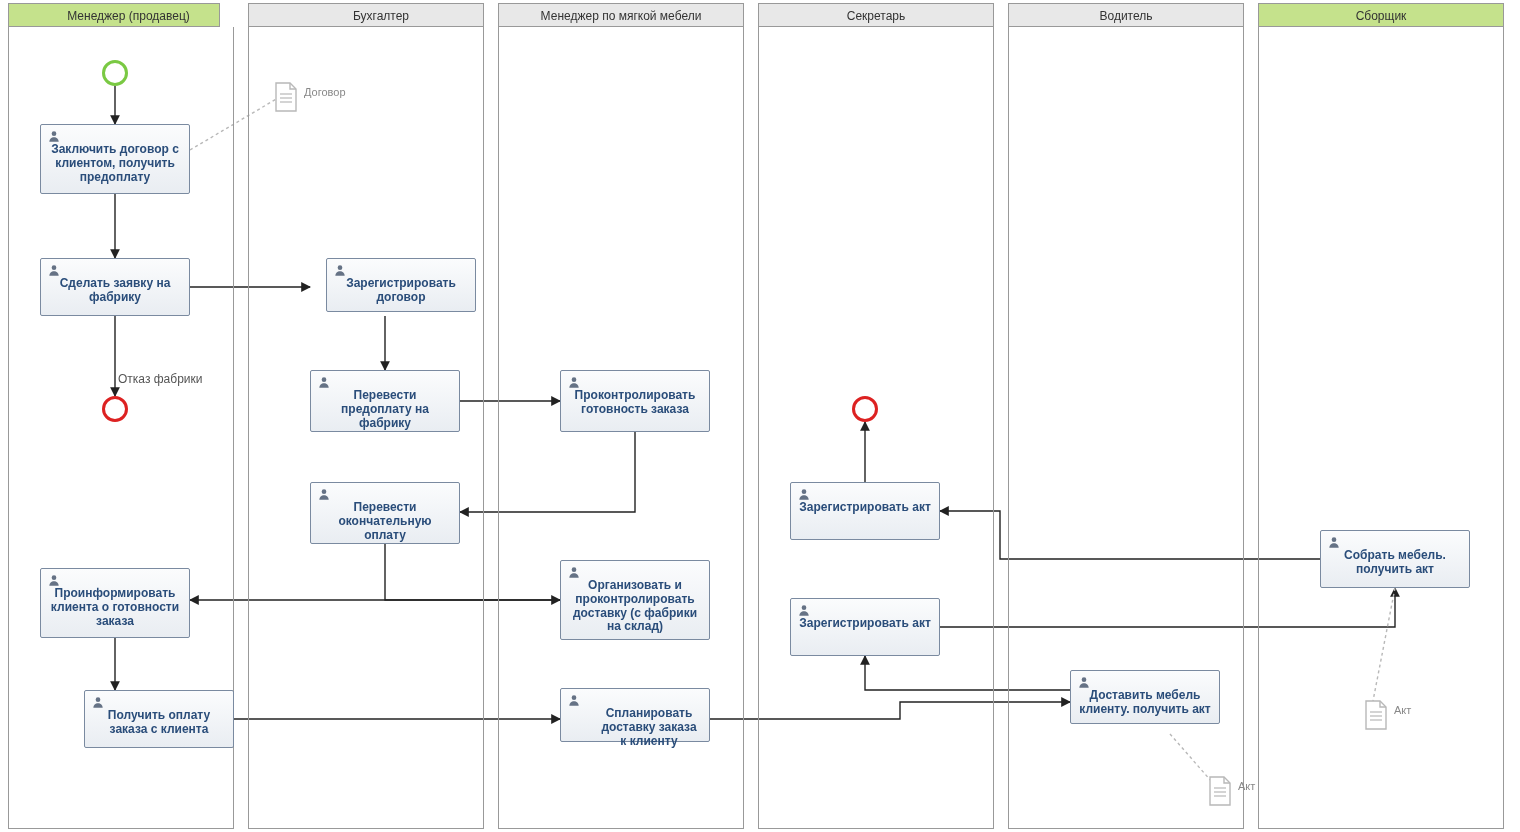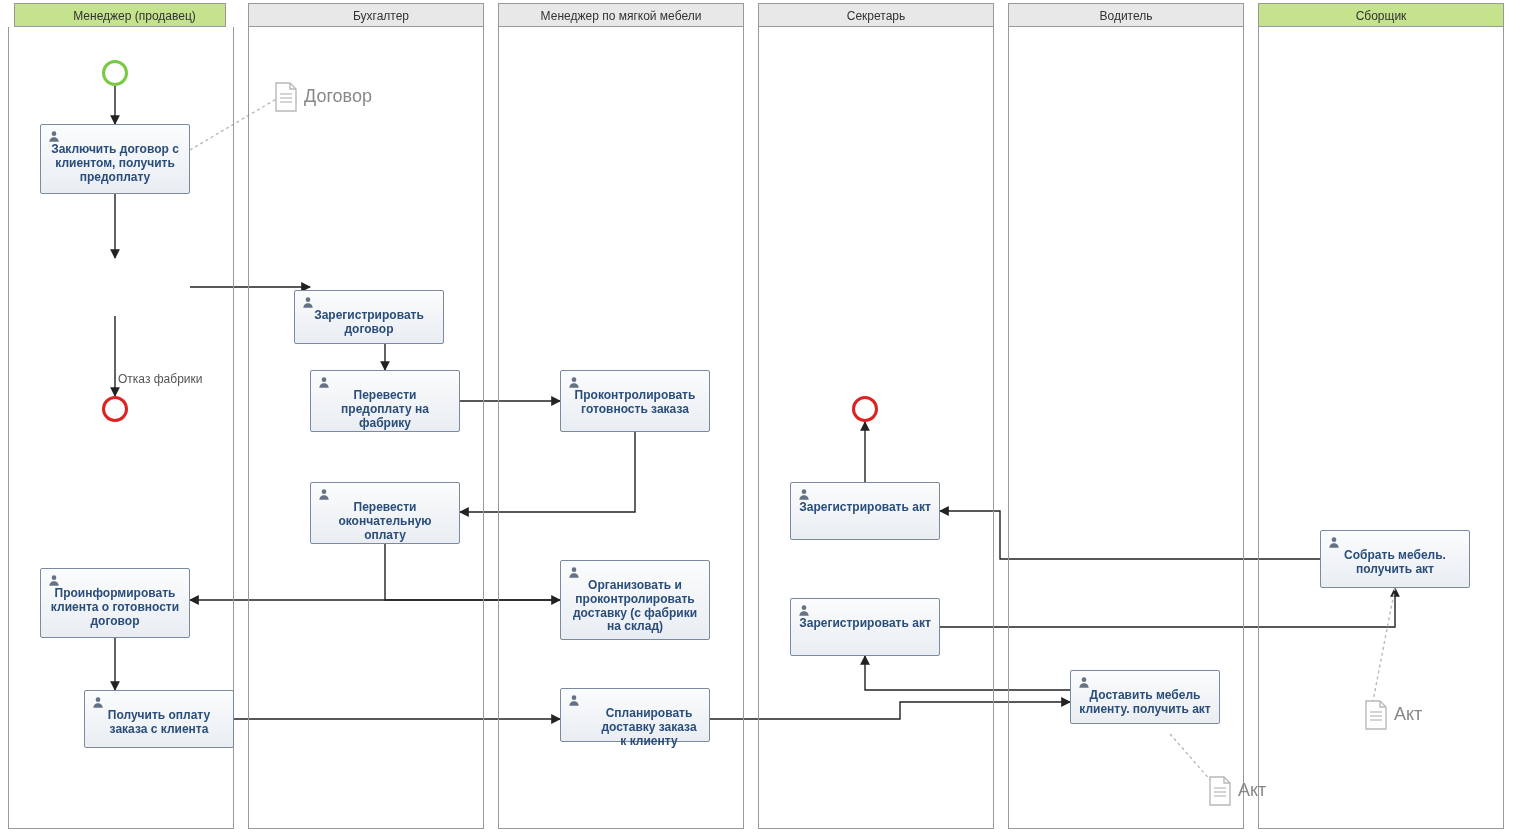--- a/index.html
+++ b/index.html
@@ -84,21 +84,21 @@
     font-size: 12px;
   }
   .doc {
     position: absolute;
     width: 24px;
     height: 30px;
   }
   .doc-label {
     position: absolute;
     color: #888;
-    font-size: 18px;
+    font-size: 11px;
   }
 </style>
 </head>
 <body>
 
 <div class="canvas">
   <svg class="flow">
     <defs>
       <marker id="arrow" viewBox="0 0 10 10" refX="9" refY="5" markerWidth="7" markerHeight="7" orient="auto-start-reverse">
         <path d="M 0 0 L 10 5 L 0 10 z" fill="#222"></path>
@@ -119,37 +119,41 @@
         <path d="M 710 719 L 900 719 L 900 702 L 1070 702" fill="none" stroke="#222" stroke-width="1.4" marker-end="url(#arrow)"></path>
         <path d="M 1070 690 L 865 690 L 865 656" fill="none" stroke="#222" stroke-width="1.4" marker-end="url(#arrow)"></path>
         <path d="M 940 627 L 1395 627 L 1395 588" fill="none" stroke="#222" stroke-width="1.4" marker-end="url(#arrow)"></path>
         <path d="M 1320 559 L 1000 559 L 1000 511 L 940 511" fill="none" stroke="#222" stroke-width="1.4" marker-end="url(#arrow)"></path>
         <path d="M 865 482 L 865 422" fill="none" stroke="#222" stroke-width="1.4" marker-end="url(#arrow)"></path>
         <path d="M 190 150 L 278 98" fill="none" stroke="#b8b8b8" stroke-width="1.4" stroke-dasharray="3 3"></path>
         <path d="M 1170 734 L 1212 782" fill="none" stroke="#b8b8b8" stroke-width="1.4" stroke-dasharray="3 3"></path>
         <path d="M 1395 588 L 1372 706" fill="none" stroke="#b8b8b8" stroke-width="1.4" stroke-dasharray="3 3"></path>
       </g>
   </svg>
-<div class="lane-header selected" style="left: 14px; width: 212px; padding-left: 29px;">Менеджер (продавец)</div>
+<div class="lane-header selected" style="left: 8px; width: 212px; padding-left: 29px;">Менеджер (продавец)</div>
     <div class="lane-body" style="left: 8px; width: 226px;"></div>
     <div class="lane-header" style="left: 248px; width: 236px; padding-left: 30px;">Бухгалтер</div>
     <div class="lane-body" style="left: 248px; width: 236px;"></div>
     <div class="lane-header" style="left: 498px; width: 246px;">Менеджер по мягкой мебели</div>
     <div class="lane-body" style="left: 498px; width: 246px;"></div>
     <div class="lane-header" style="left: 758px; width: 236px;">Секретарь</div>
     <div class="lane-body" style="left: 758px; width: 236px;"></div>
     <div class="lane-header" style="left: 1008px; width: 236px;">Водитель</div>
     <div class="lane-body" style="left: 1008px; width: 236px;"></div>
     <div class="lane-header selected" style="left: 1258px; width: 246px;">Сборщик</div>
     <div class="lane-body" style="left: 1258px; width: 246px;"></div>
     <div class="task" style="left: 40px; top: 124px; height: 70px;"><svg class="user-icon" viewBox="0 0 24 24">
         <circle cx="12" cy="8" r="4" fill="#657285"></circle>
         <path d="M4 22c0-4.4 3.6-8 8-8s8 3.6 8 8" fill="#657285"></path>
       </svg><span>Заключить договор с клиентом, получить предоплату</span></div>
-    <div class="task" style="left: 294px; top: 258px; height: 48px; margin-top: 32px;"><svg class="user-icon" viewBox="0 0 24 24">
+    <div class="task" style="left: 40px; top: 258px; height: 58px;"><svg class="user-icon" viewBox="0 0 24 24">
+        <circle cx="12" cy="8" r="4" fill="#657285"></circle>
+        <path d="M4 22c0-4.4 3.6-8 8-8s8 3.6 8 8" fill="#657285"></path>
+      </svg><span>Сделать заявку на фабрику</span></div>
+    <div class="task" style="left: 326px; top: 258px; height: 48px;"><svg class="user-icon" viewBox="0 0 24 24">
         <circle cx="12" cy="8" r="4" fill="#657285"></circle>
         <path d="M4 22c0-4.4 3.6-8 8-8s8 3.6 8 8" fill="#657285"></path>
       </svg><span>Зарегистрировать договор</span></div>
     <div class="task" style="left: 310px; top: 370px; height: 62px;"><svg class="user-icon" viewBox="0 0 24 24">
         <circle cx="12" cy="8" r="4" fill="#657285"></circle>
         <path d="M4 22c0-4.4 3.6-8 8-8s8 3.6 8 8" fill="#657285"></path>
       </svg><span>Перевести предоплату на фабрику</span></div>
     <div class="task" style="left: 560px; top: 370px; height: 62px;"><svg class="user-icon" viewBox="0 0 24 24">
         <circle cx="12" cy="8" r="4" fill="#657285"></circle>
         <path d="M4 22c0-4.4 3.6-8 8-8s8 3.6 8 8" fill="#657285"></path>
@@ -158,21 +162,21 @@
         <circle cx="12" cy="8" r="4" fill="#657285"></circle>
         <path d="M4 22c0-4.4 3.6-8 8-8s8 3.6 8 8" fill="#657285"></path>
       </svg><span>Перевести окончательную оплату</span></div>
     <div class="task" style="left: 560px; top: 560px; height: 80px;"><svg class="user-icon" viewBox="0 0 24 24">
         <circle cx="12" cy="8" r="4" fill="#657285"></circle>
         <path d="M4 22c0-4.4 3.6-8 8-8s8 3.6 8 8" fill="#657285"></path>
       </svg><span>Организовать и проконтролировать доставку (с фабрики на склад)</span></div>
     <div class="task" style="left: 40px; top: 568px; height: 70px;"><svg class="user-icon" viewBox="0 0 24 24">
         <circle cx="12" cy="8" r="4" fill="#657285"></circle>
         <path d="M4 22c0-4.4 3.6-8 8-8s8 3.6 8 8" fill="#657285"></path>
-      </svg><span>Проинформировать клиента о готовности договор</span></div>
+      </svg><span>Проинформировать клиента о готовности заказа</span></div>
     <div class="task" style="left: 560px; top: 688px; height: 48px; padding-left: 36px;"><svg class="user-icon" viewBox="0 0 24 24">
         <circle cx="12" cy="8" r="4" fill="#657285"></circle>
         <path d="M4 22c0-4.4 3.6-8 8-8s8 3.6 8 8" fill="#657285"></path>
       </svg><span>Спланировать доставку заказа к клиенту</span></div>
     <div class="task" style="left: 40px; top: 690px; height: 58px; margin-left: 44px;"><svg class="user-icon" viewBox="0 0 24 24">
         <circle cx="12" cy="8" r="4" fill="#657285"></circle>
         <path d="M4 22c0-4.4 3.6-8 8-8s8 3.6 8 8" fill="#657285"></path>
       </svg><span>Получить оплату заказа с клиента</span></div>
     <div class="task" style="left: 790px; top: 482px; height: 58px;"><svg class="user-icon" viewBox="0 0 24 24">
         <circle cx="12" cy="8" r="4" fill="#657285"></circle>

